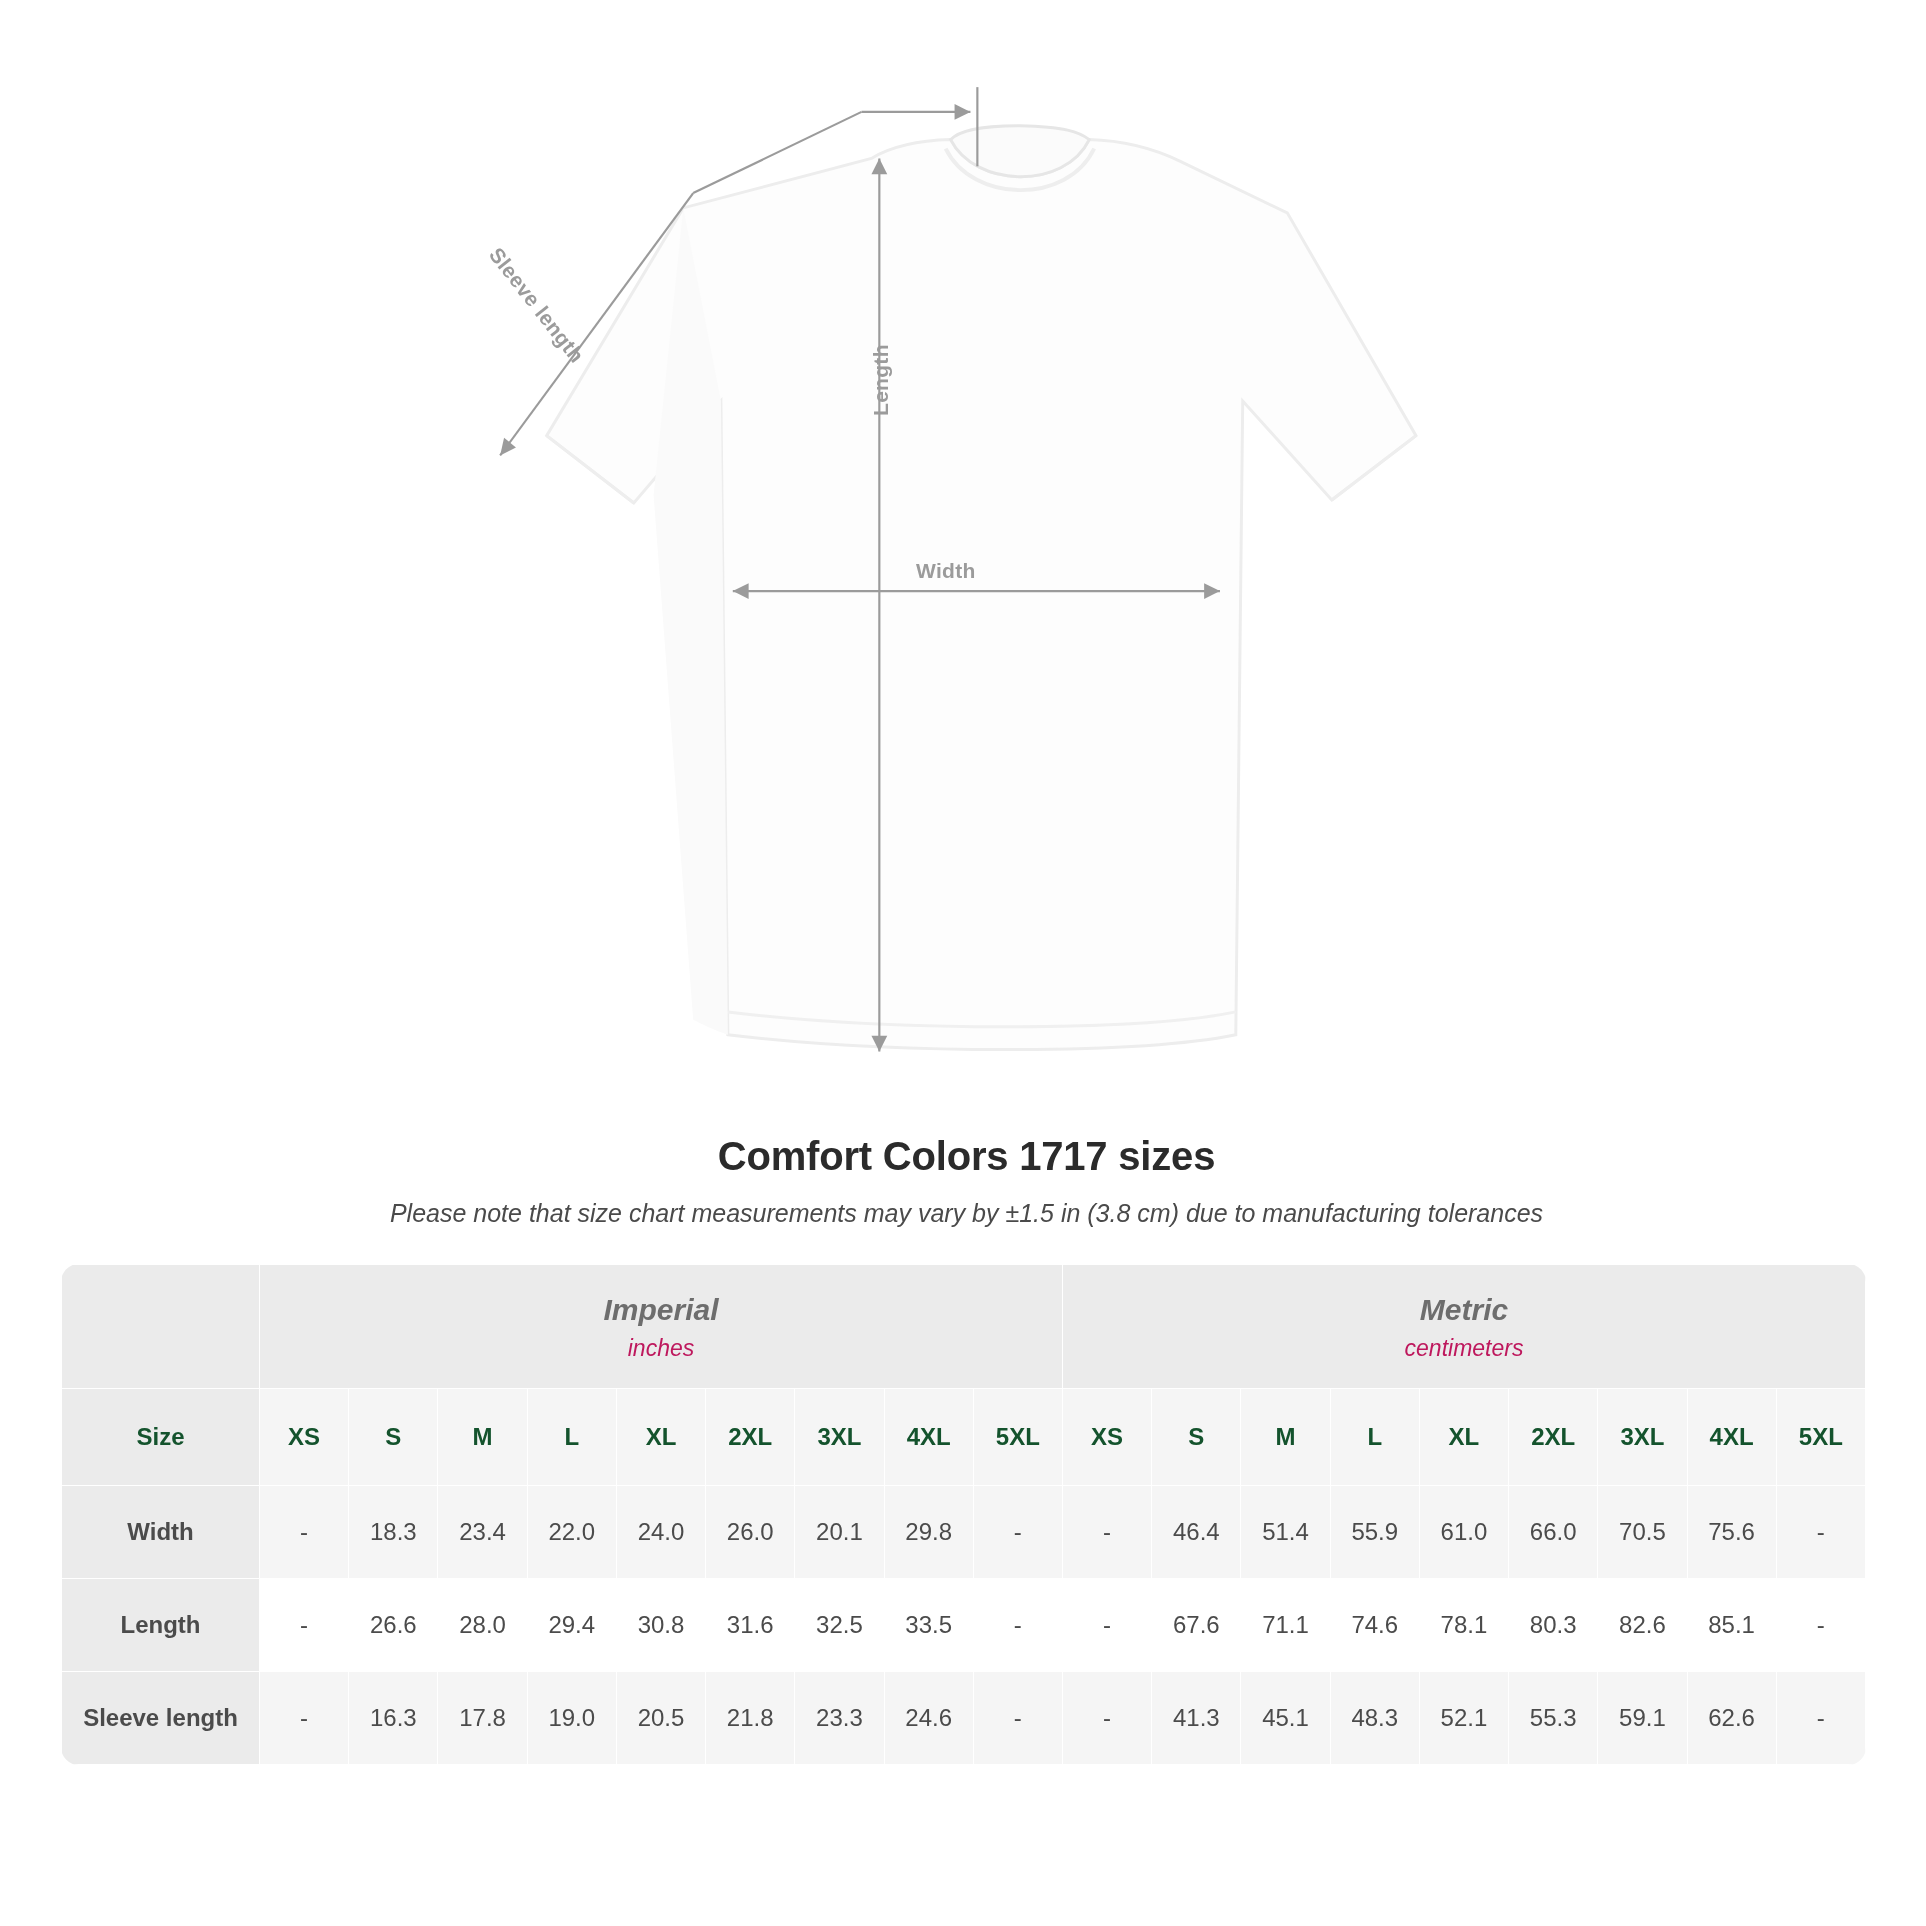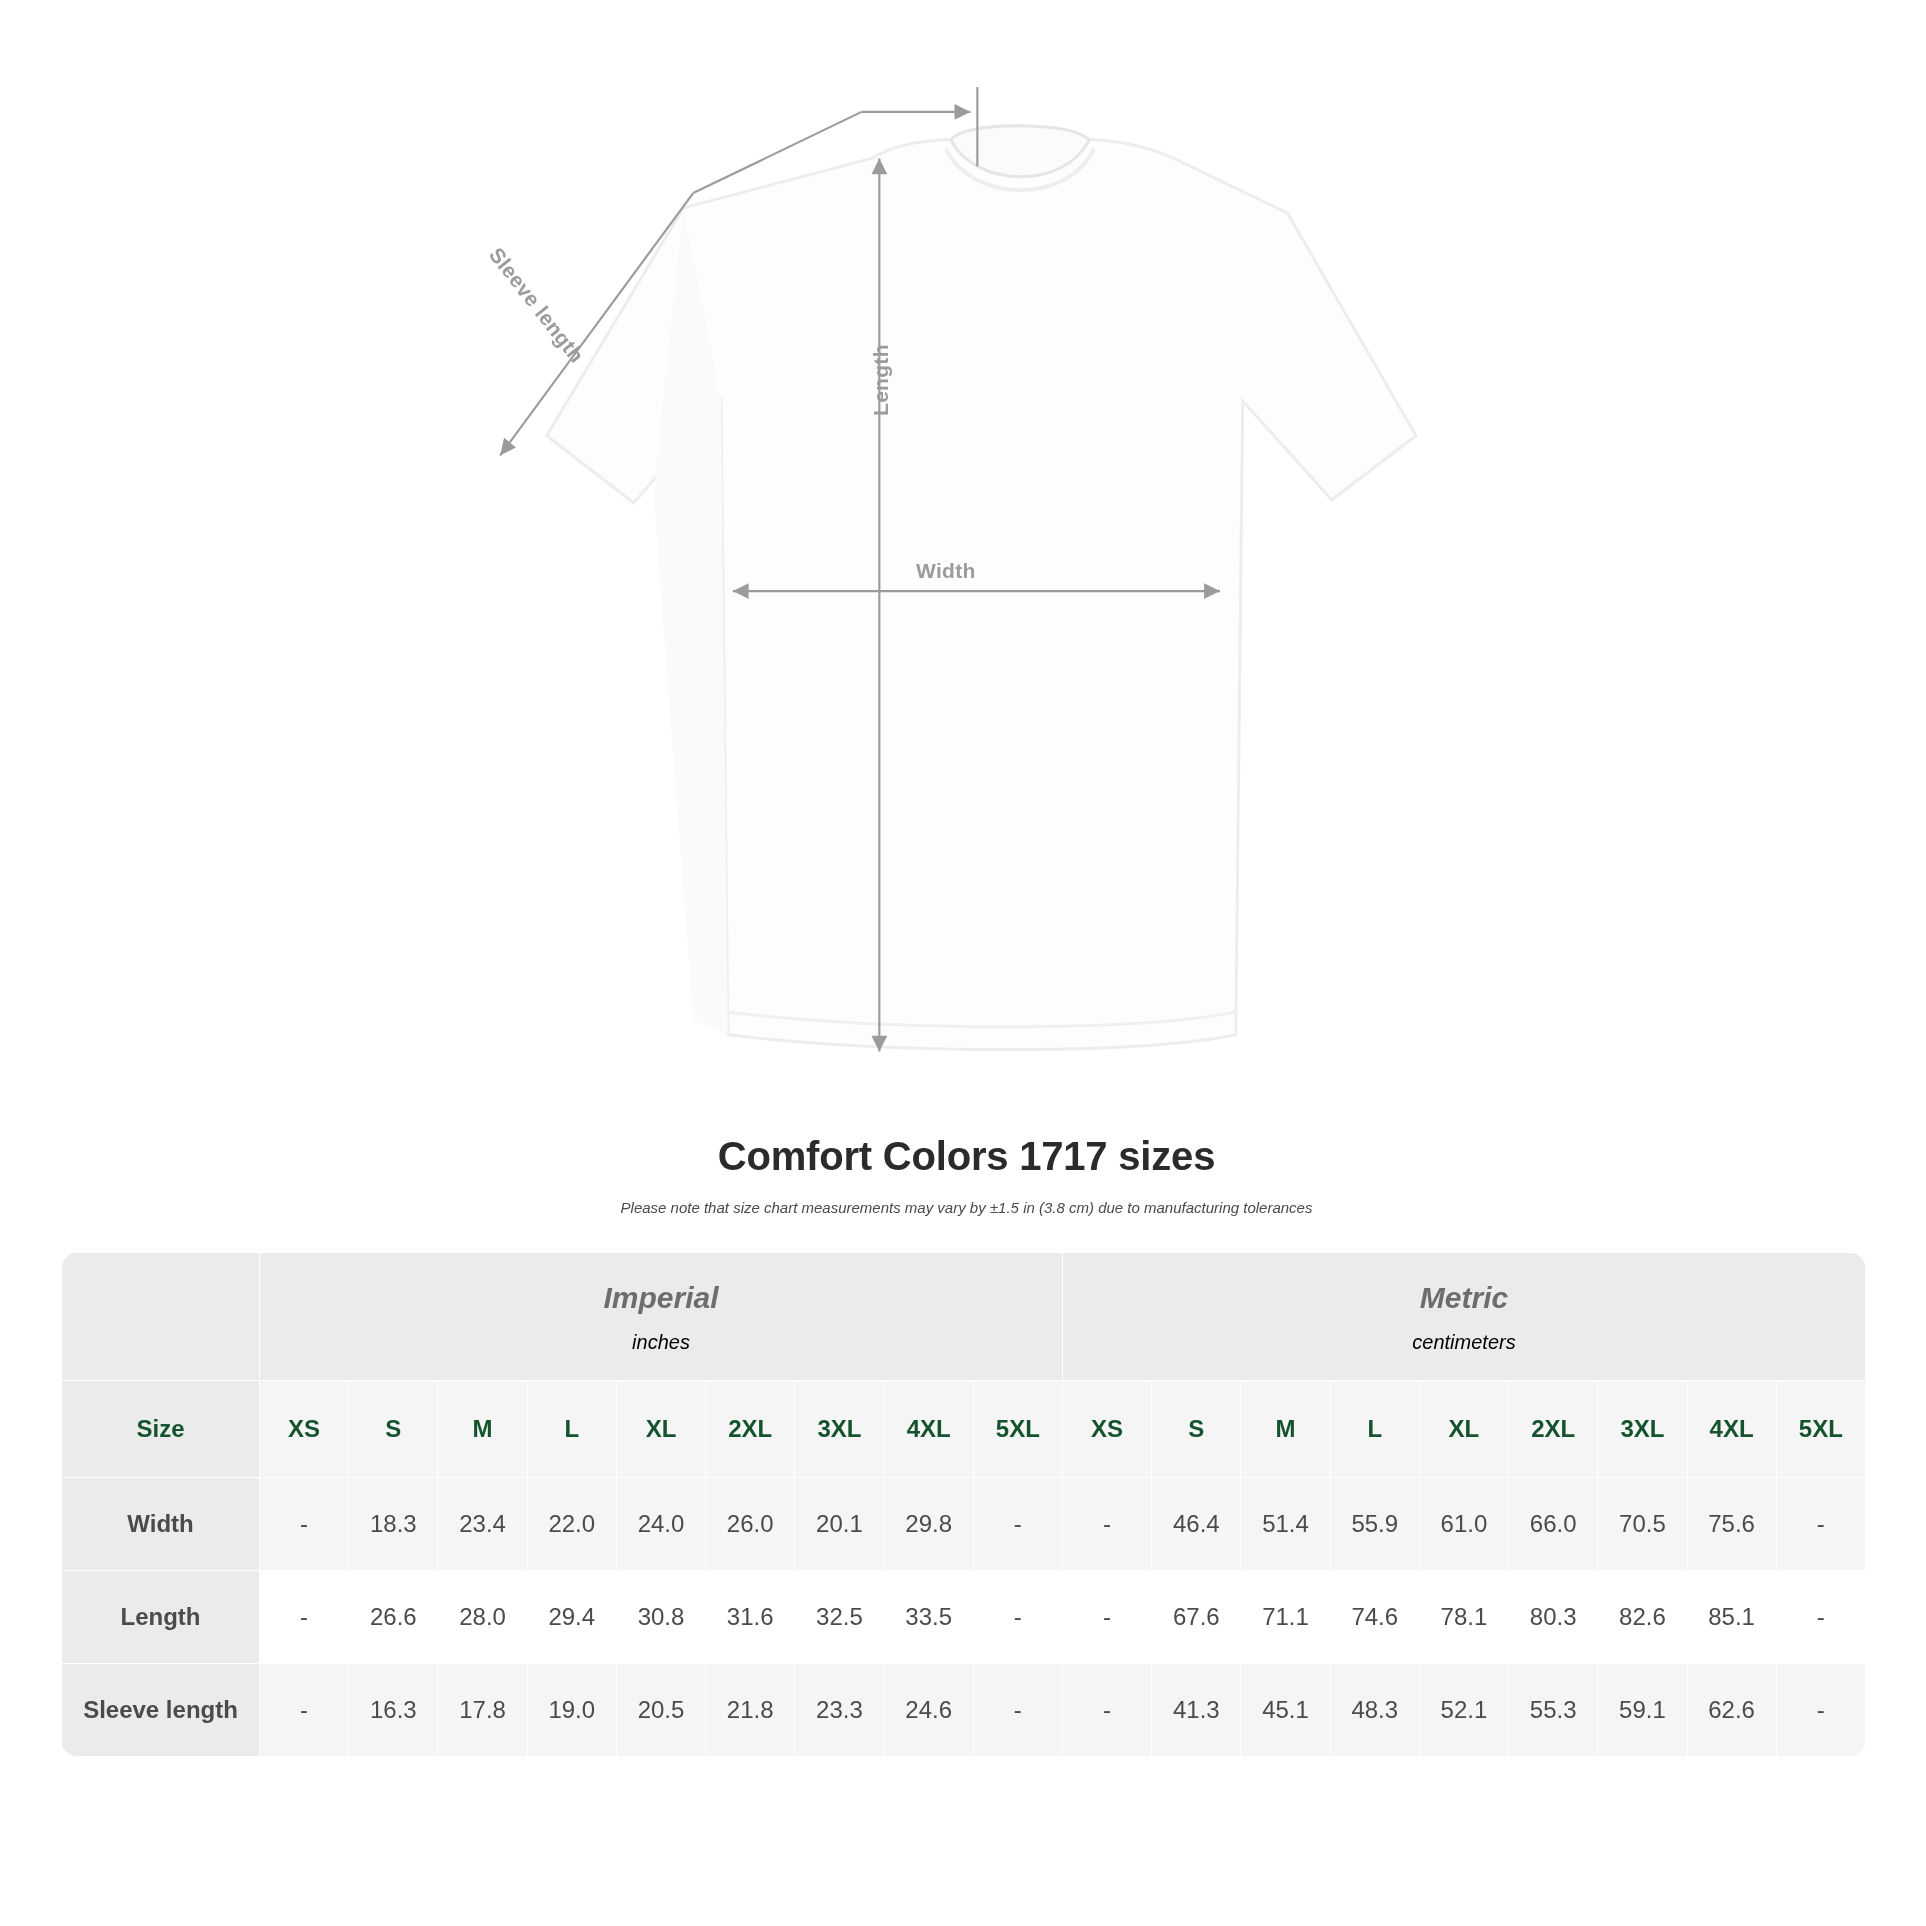--- a/index.html
+++ b/index.html
@@ -55,21 +55,21 @@
     margin-left: 6px;
   }
   .chart-title {
     font-size: 40px;
     font-weight: bold;
     color: #2b2b2b;
     letter-spacing: -0.2px;
   }
   .chart-note {
     margin-top: 20px;
-    font-size: 15px;
+    font-size: 25px;
     font-style: italic;
     color: #4a4a4a;
   }
 
   
   .table-wrap {
     margin: 36px 61px 0 61px;
     border-radius: 18px;
     overflow: hidden;
   }
@@ -88,24 +88,24 @@
     padding: 28px 0 26px 0;
   }
   .unit-name {
     font-size: 30px;
     font-weight: bold;
     font-style: italic;
     color: #6d6d6d;
     text-align: center;
   }
   .unit-sub {
-    font-size: 20px;
+    font-size: 23px;
     font-style: italic;
-    color: #000000;
-    margin-top: 16px;
+    color: #be185d;
+    margin-top: 8px;
   }
   .size-row th {
     background: #f5f5f5;
     font-size: 24px;
     font-weight: bold;
     color: #14532d;
     padding: 34px 0;
   }
   .size-row th.rowhead {
     background: #ebebeb;

